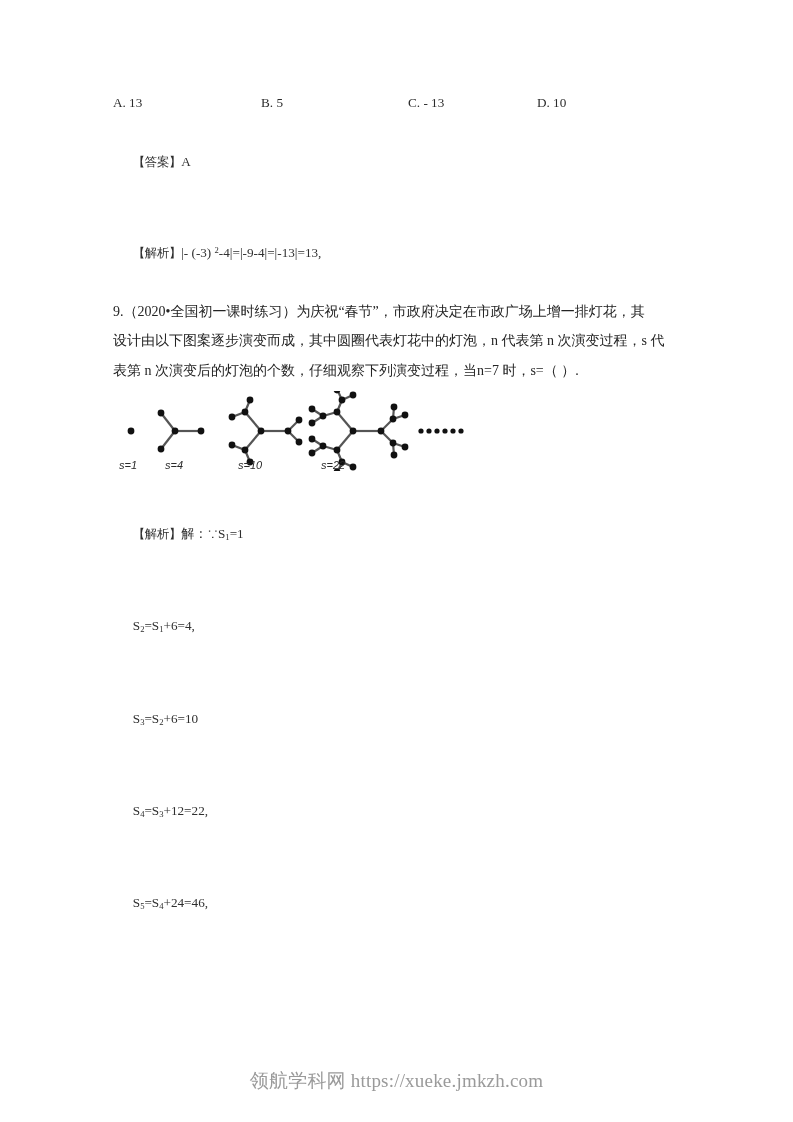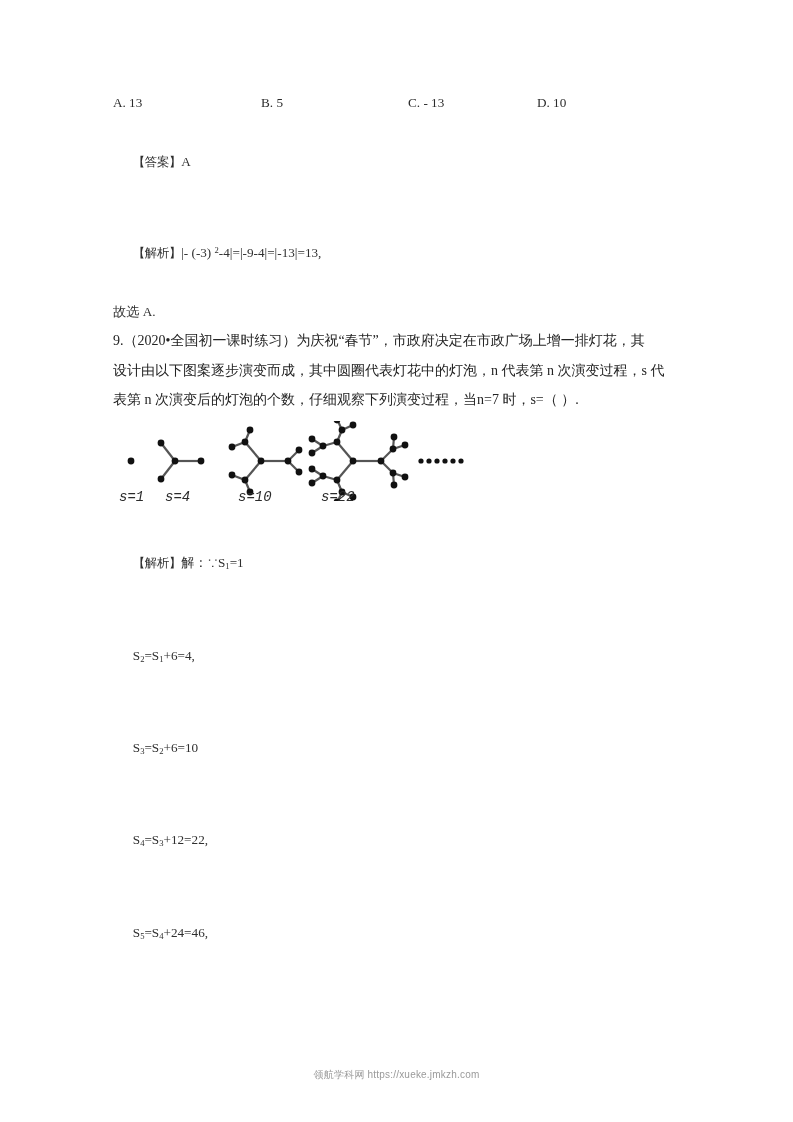--- a/index.html
+++ b/index.html
@@ -85,39 +85,39 @@
   }
   .slabels {
     position: absolute;
     left: 0;
     top: 68px;
     width: 400px;
     height: 22px;
   }
   .slabels span {
     position: absolute;
-    font-family: Liberation Mono, monospace;
-    font-size: 14px;
+    font-family: Liberation Sans, sans-serif;
+    font-size: 11px;
     font-style: normal;
   }
   .slabels .sv { font-style: italic; }
   .sl1 { left: 6px; }
   .sl2 { left: 52px; }
   .sl3 { left: 125px; }
   .sl4 { left: 208px; }
 
   
   .footer {
     position: absolute;
     left: 0;
     top: 1068px;
     width: 793px;
     text-align: center;
-    font-family: Liberation Sans, sans-serif;
-    font-size: 10px;
+    font-family: Liberation Serif, serif;
+    font-size: 19px;
     color: #9a9a9a;
     letter-spacing: 0.2px;
   }
 </style>
 </head>
 <body>
 
 <div class="page">
   <div class="content">
 
@@ -128,21 +128,20 @@
       <span class="opt-d">D. 10</span>
     </div>
 
     <div class="line">
       <span class="tag">【答案】</span><span>A</span>
     </div>
 
     <div class="line">
       <span class="tag">【解析】</span><span>|- (-3) </span><sup>2</sup><span>-4|=|-9-4|=|-13|=13,</span>
     </div>
-    <div class="line">故选 A.</div>
 
     <div class="para">9.（2020•全国初一课时练习）为庆祝“春节”，市政府决定在市政广场上增一排灯花，其</div>
     <div class="para">设计由以下图案逐步演变而成，其中圆圈代表灯花中的灯泡，n 代表第 n 次演变过程，s 代</div>
     <div class="para">表第 n 次演变后的灯泡的个数，仔细观察下列演变过程，当n=7 时，s=（      ）.</div>
 
     <div class="fig-trees">
       <svg width="400" height="80" viewBox="0 0 400 80">
         <g stroke="#555555" stroke-width="2.2" fill="#111111">
 
           <circle cx="18" cy="40" r="3.4" stroke="none"></circle>

